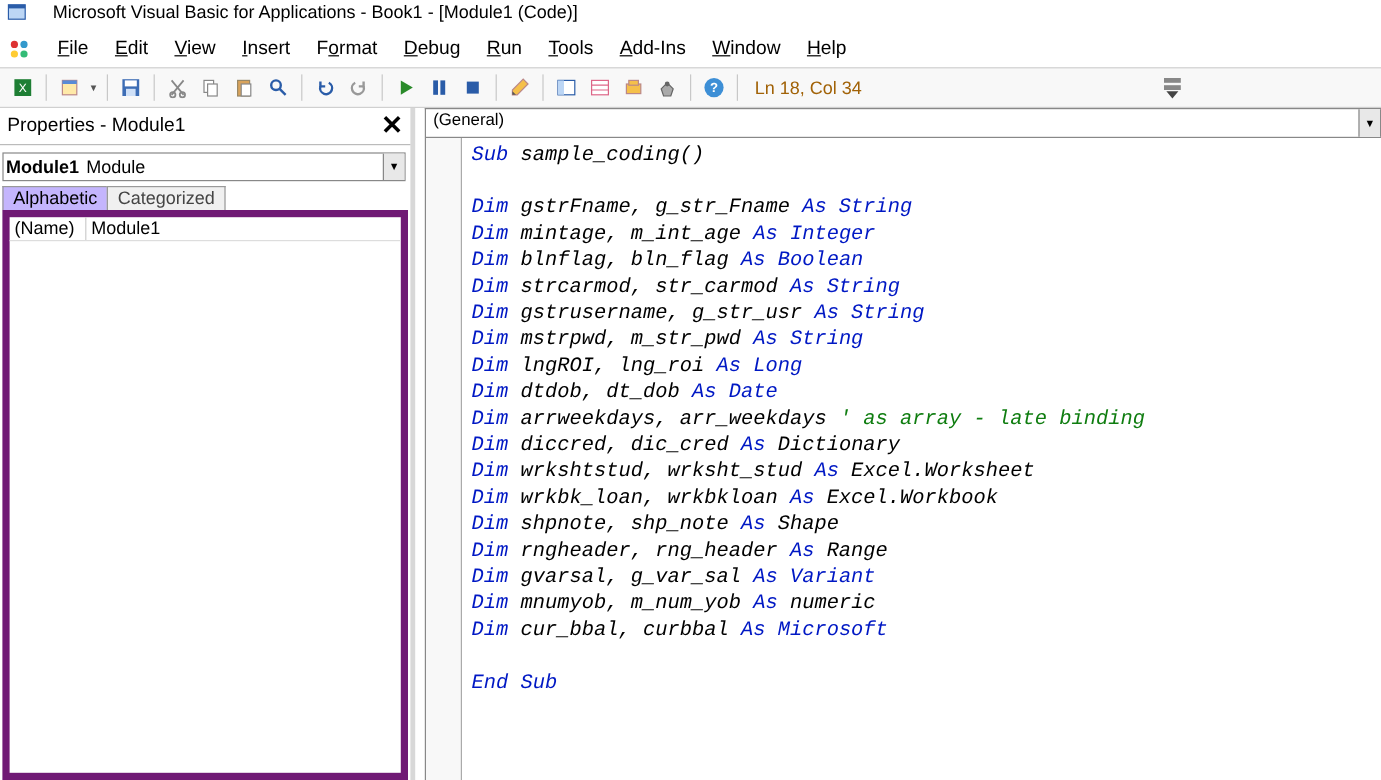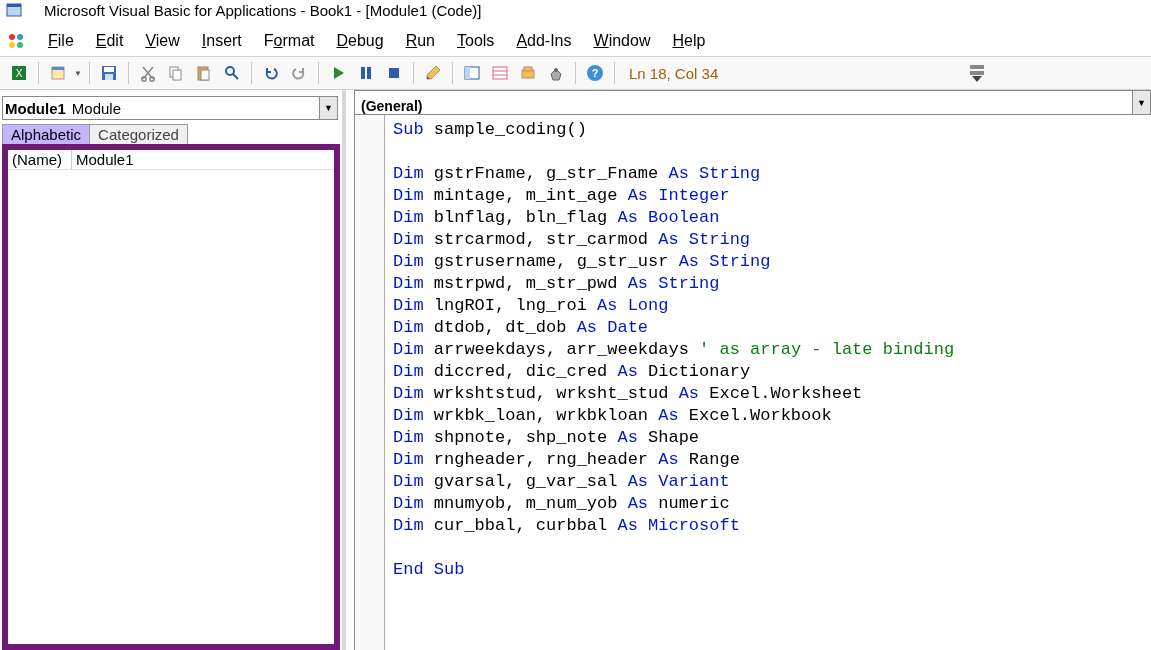--- a/index.html
+++ b/index.html
@@ -166,39 +166,40 @@
   }
   .code-top {
     display: flex;
     align-items: center;
     border-bottom: 1px solid #888;
     height: 24px;
   }
   .combo {
     flex: 1;
     display: flex;
-    align-items: flex-end;
+    align-items: flex-start;
     border-right: 1px solid #888;
     height: 100%;
     padding-left: 6px;
     font-size: 14px;
-    font-weight: bold;
+    font-weight: normal;
   }
   .combo .dd {
     margin-left: auto;
     width: 18px; height: 100%;
     border-left: 1px solid #888;
     background: #e8e8e8;
     display:flex; align-items:center; justify-content:center;
     font-size: 9px;
   }
   .code-body {
     display: flex;
     flex: 1;
     overflow: hidden;
+    font-style: italic;
   }
   .gutter {
     width: 30px;
     border-right: 1px solid #aaa;
     background: #f8f8f8;
   }
   pre.code {
     margin: 0;
     padding: 4px 8px;
     font-family: "Courier New", monospace;
@@ -368,20 +369,24 @@
   <div class="scroll-handle">
     <div class="bar"></div>
       <div class="bar"></div>
       <div class="tri"></div>
   </div>
 </div>
 
 <div class="main">
 
   <div class="left-panel">
+    <div class="prop-header">
+      <span>Properties - Module1</span>
+      <span class="close-x">✕</span>
+    </div>
     <div class="obj-select">
       <span class="name">Module1</span>
       <span class="type">Module</span>
       <span class="dd">▼</span>
     </div>
     <div class="tabs">
       <div class="tab">Alphabetic</div>
       <div class="tab inactive">Categorized</div>
     </div>
     <div class="prop-grid">

